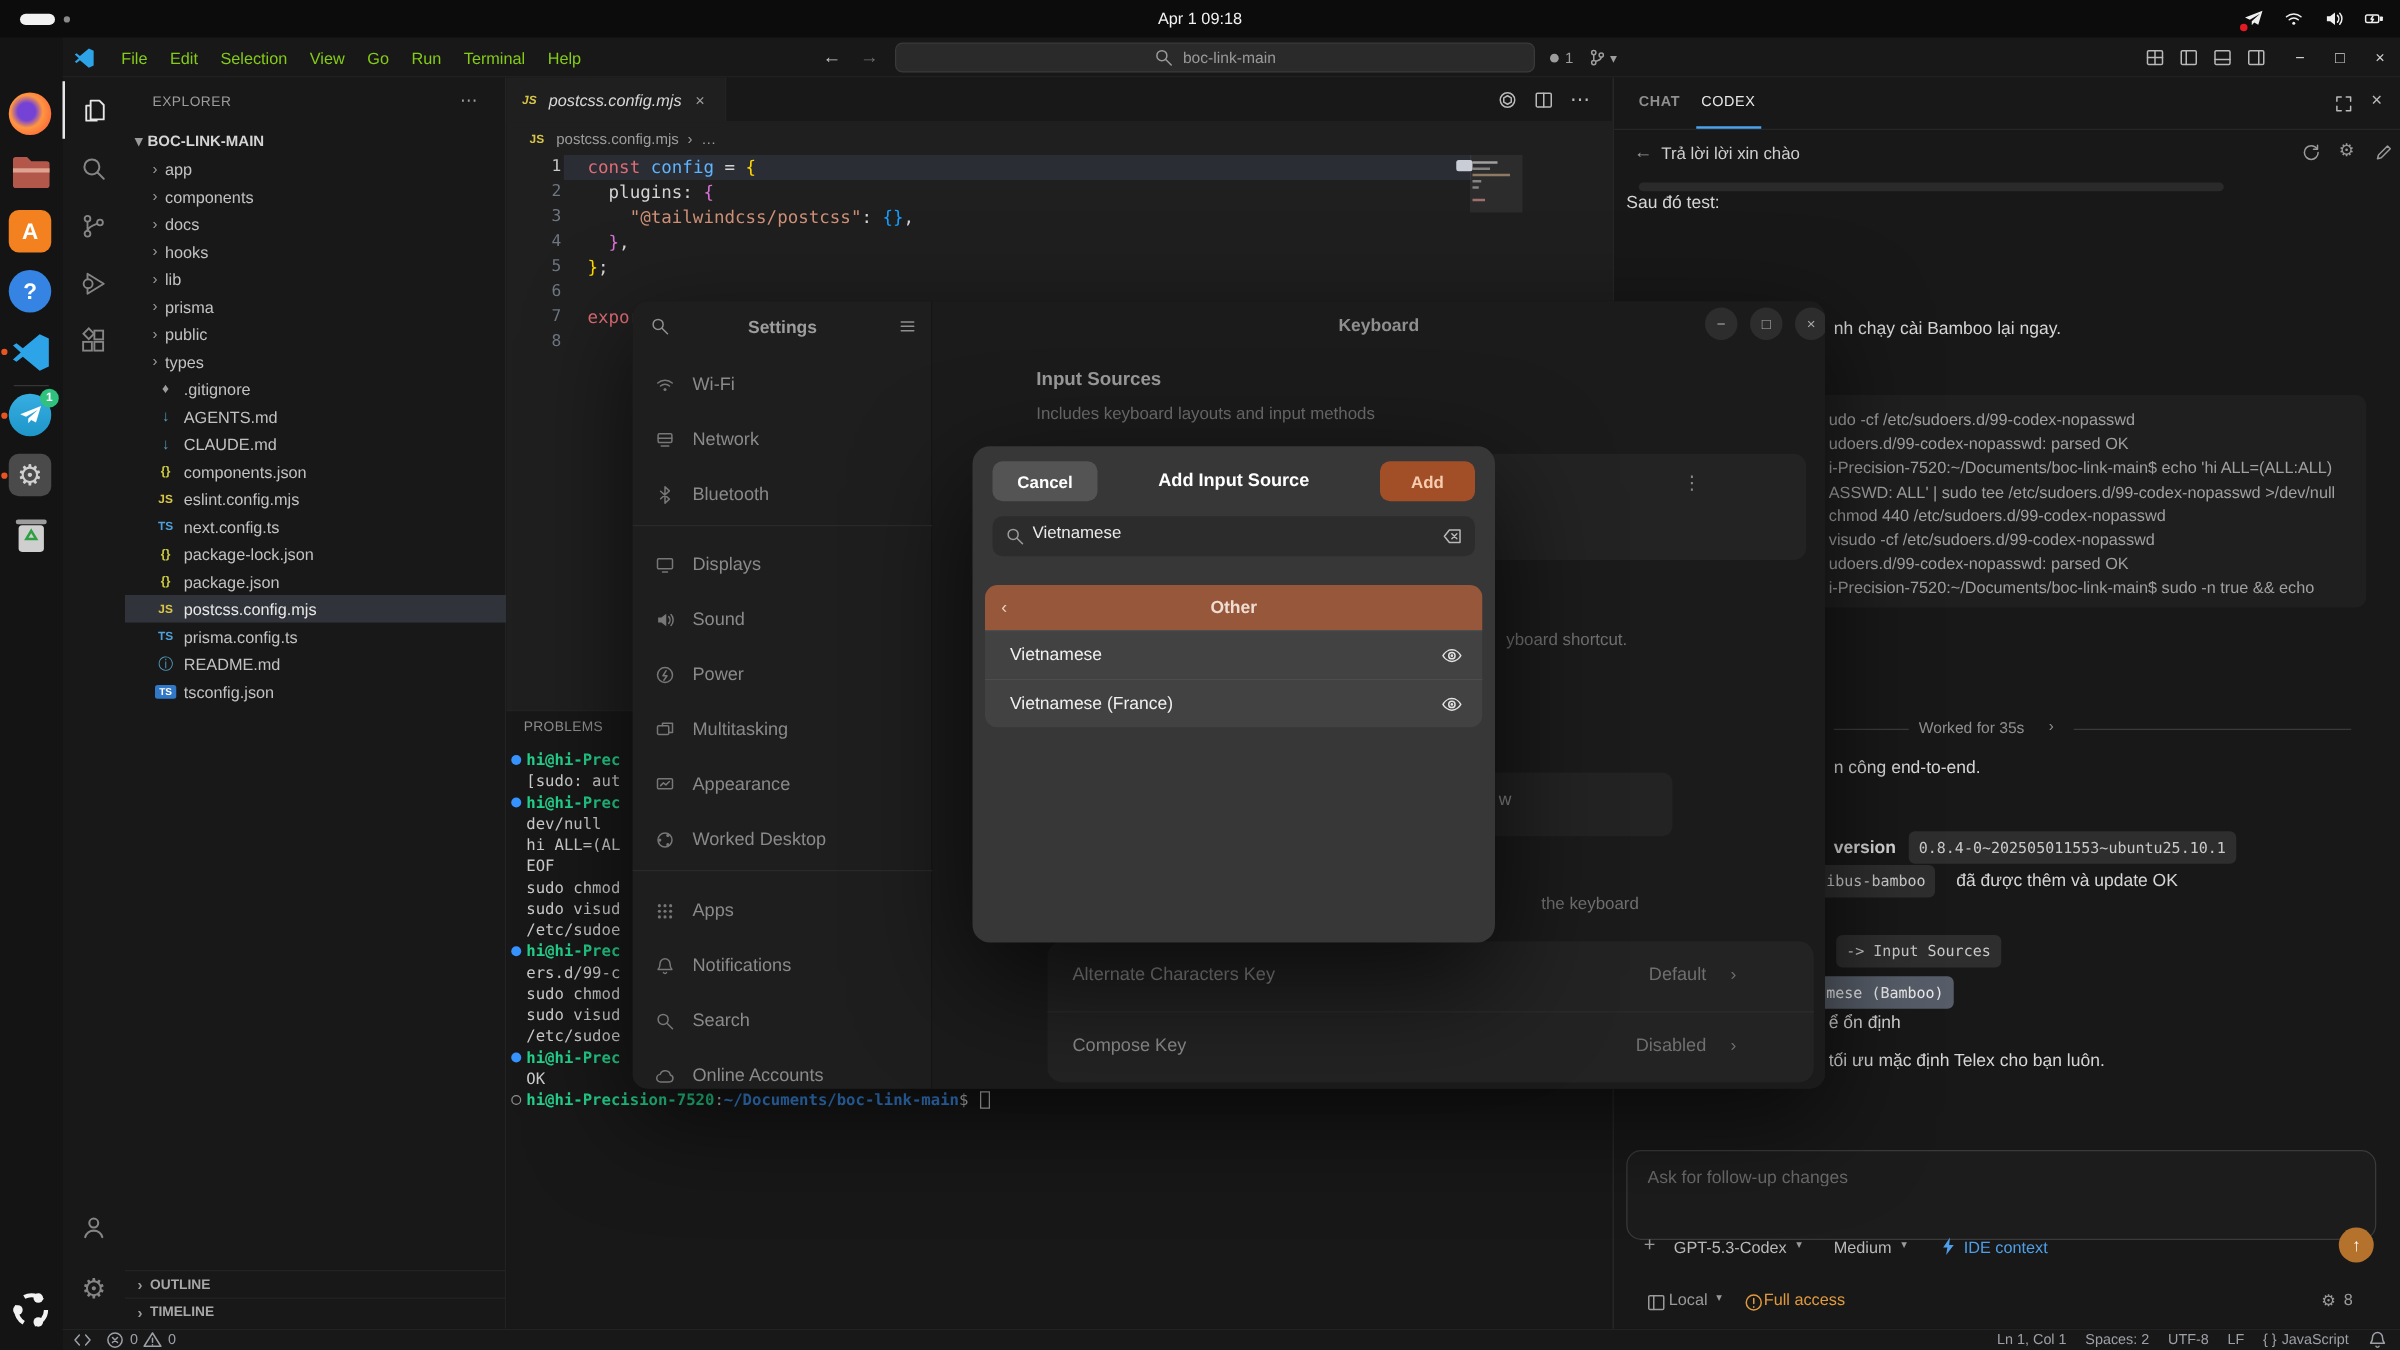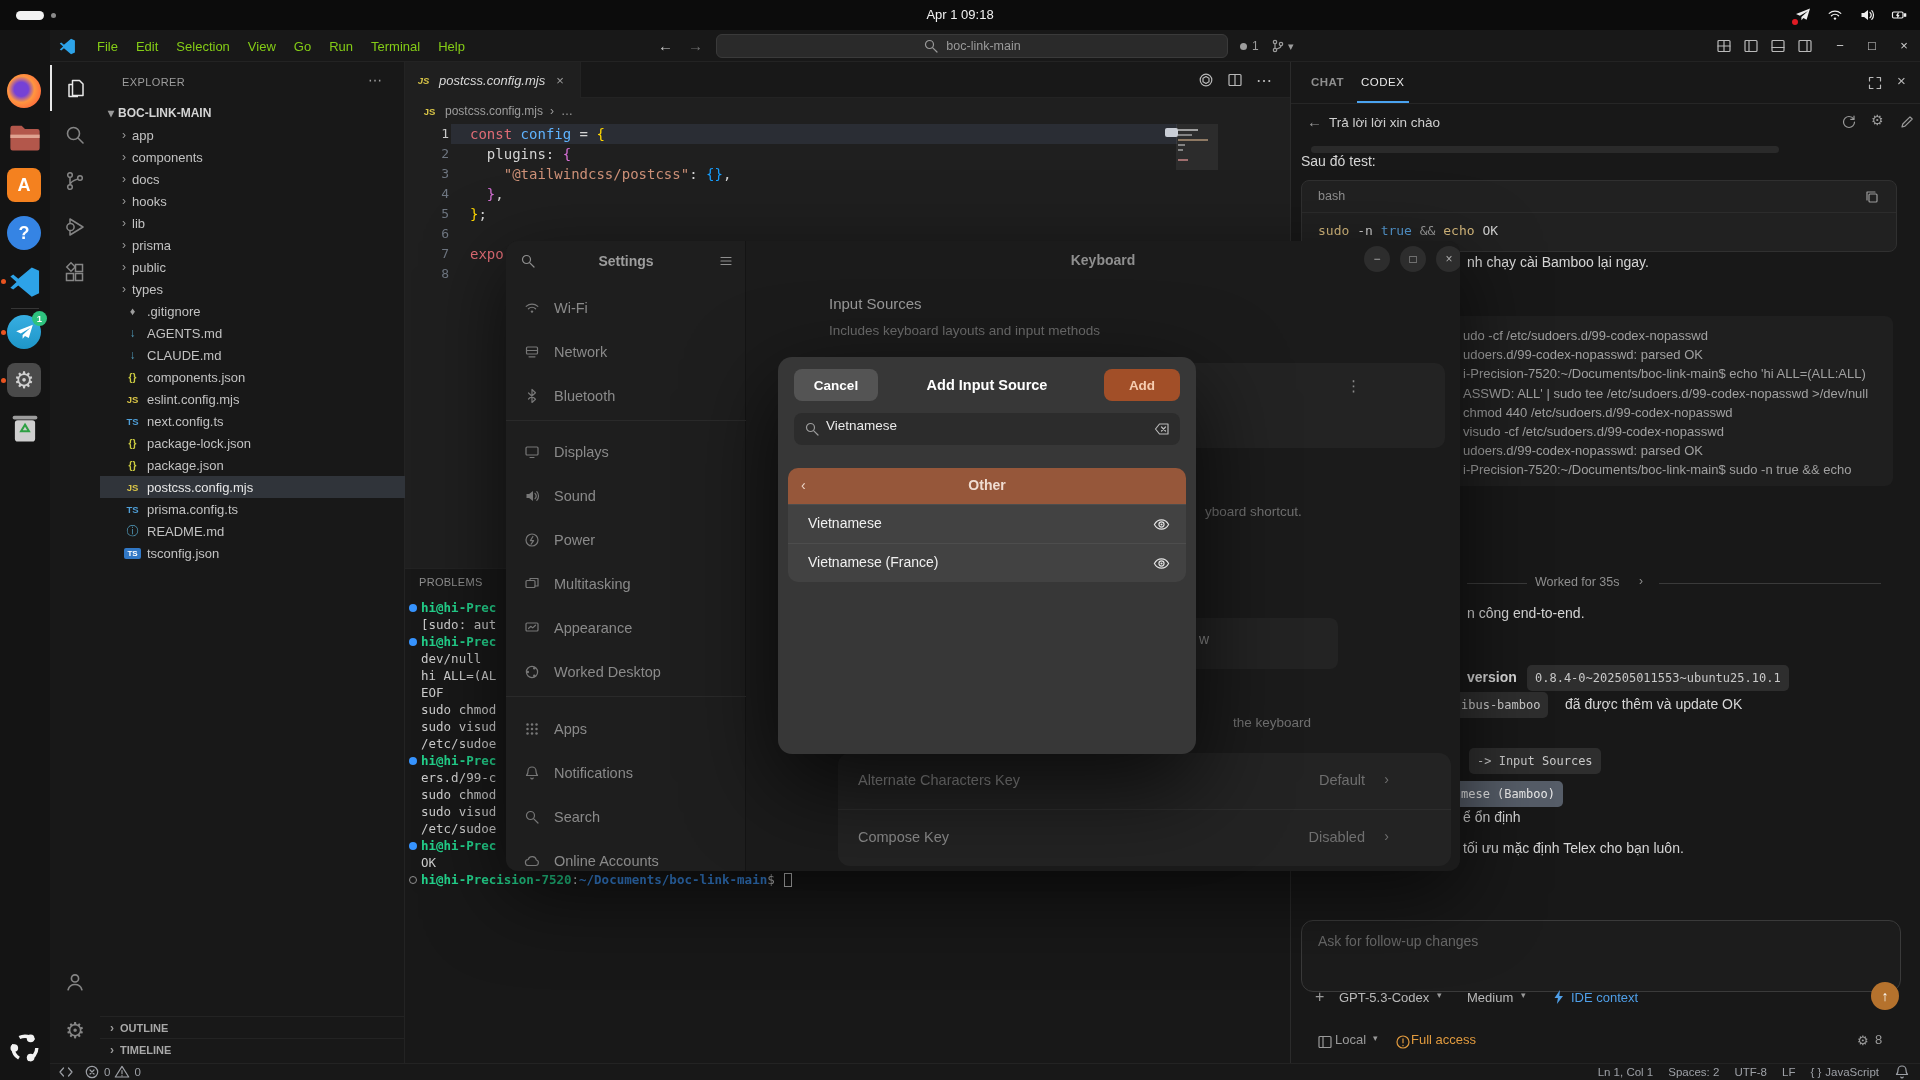--- a/index.html
+++ b/index.html
@@ -166,21 +166,21 @@
   #sw-search-ic{position:absolute;left:14px;top:12px;color:#8f8f8f}
   #sw-title{position:absolute;left:0;top:12px;width:240px;text-align:center;font-size:14px;font-weight:700;color:#9d9d9d}
   #sw-ham{position:absolute;left:212px;top:12px;color:#8f8f8f}
   .sw-row{position:absolute;left:6px;width:228px;height:44px;display:flex;align-items:center;gap:14px;padding-left:12px;border-radius:6px;color:#8a8a8a;font-size:14.5px}
   .sw-row .swi{width:16px;height:16px;color:#777}
   .sw-div{position:absolute;left:0;width:240px;height:1px;background:#2a2a2a}
   #sw-pane{position:absolute;left:240px;top:0;width:714px;height:630px;background:#1b1b1b}
   #kb-title{position:absolute;left:0;top:11px;width:714px;text-align:center;font-size:14px;font-weight:700;color:#8f8f8f}
   .kb-ctrl{position:absolute;top:5px;width:26px;height:26px;border-radius:50%;background:#2d2d2d;color:#ababab;display:flex;align-items:center;justify-content:center;font-size:12px}
   #kb-min{left:618px}#kb-max{left:654px}#kb-close{left:690px}
-  #kb-heading{position:absolute;left:83px;top:54px;font-size:15px;font-weight:400;color:#999}
+  #kb-heading{position:absolute;left:83px;top:54px;font-size:15px;font-weight:700;color:#999}
   #kb-sub{position:absolute;left:83px;top:82px;font-size:13.5px;color:#6c6c6c}
   #kb-srcbox{position:absolute;left:100px;top:122px;width:599px;height:85px;background:#232323;border-radius:10px}
   #kb-kebab{position:absolute;left:600px;top:136px;color:#8a8a8a;font-size:15px}
   #kb-frag-short{position:absolute;left:459px;top:263px;font-size:13.5px;color:#707070}
   #kb-fragbox{position:absolute;left:404px;top:377px;width:188px;height:51px;background:#232323;border-radius:8px}
   #kb-frag-w{position:absolute;left:453px;top:390px;font-size:14px;color:#8a8a8a}
   #kb-frag-kb{position:absolute;left:487px;top:474px;font-size:13.5px;color:#707070}
   #kb-rows{position:absolute;left:92px;top:512px;width:613px;height:113px;background:#232323;border-radius:12px}
   .kb-row{position:absolute;left:0;width:613px;height:56px}
   .kb-row .klabel{position:absolute;left:20px;top:19px;font-size:14.5px;color:#8a8a8a}
@@ -661,29 +661,20 @@
               <path d="M13.5 8A5.5 5.5 0 1 1 8 2.5c2 0 3.7 1 4.7 2.6"></path>
               <path d="M13 2.2v3.2H9.8"></path>
             </svg></span></span>
       <span id="cx-gear">⚙</span>
       <span id="cx-pencil"><span><svg viewBox="0 0 16 16" width="100%" height="100%" fill="none" stroke="currentColor" stroke-width="1.2" stroke-linecap="round" stroke-linejoin="round" style="width: 16px; height: 16px;">
               <path d="M3 13l.8-3L11 2.8 13.2 5 6 12.2z"></path>
             </svg></span></span>
     </div>
     <div id="cx-pill"></div>
     <div id="cx-text1">Sau đó test:</div>
-    <div id="cx-bash">
-      <span id="cx-bash-lang">bash</span>
-      <span id="cx-copy"><span><svg viewBox="0 0 16 16" width="100%" height="100%" fill="none" stroke="currentColor" stroke-width="1.2" stroke-linecap="round" stroke-linejoin="round" style="width: 16px; height: 16px;">
-              <rect x="5" y="5" width="8" height="8" rx="1"></rect>
-              <path d="M3 11V3h8"></path>
-            </svg></span></span>
-      <div id="cx-bash-div"></div>
-      <div id="cx-bash-code"><span class="bc-cmd">sudo</span><span class="bc-pl"> -n </span><span class="bc-kw">true</span><span class="bc-op"> &amp;&amp; </span><span class="bc-cmd">echo</span><span class="bc-pl"> OK</span></div>
-    </div>
     <div id="cx-frag1">nh chạy cài Bamboo lại ngay.</div>
     <div id="cx-log">
         <div class="log-line">udo -cf /etc/sudoers.d/99-codex-nopasswd</div>
         <div class="log-line">udoers.d/99-codex-nopasswd: parsed OK</div>
         <div class="log-line">i-Precision-7520:~/Documents/boc-link-main$ echo 'hi ALL=(ALL:ALL)</div>
         <div class="log-line">ASSWD: ALL' | sudo tee /etc/sudoers.d/99-codex-nopasswd &gt;/dev/null</div>
         <div class="log-line">chmod 440 /etc/sudoers.d/99-codex-nopasswd</div>
         <div class="log-line">visudo -cf /etc/sudoers.d/99-codex-nopasswd</div>
         <div class="log-line">udoers.d/99-codex-nopasswd: parsed OK</div>
         <div class="log-line">i-Precision-7520:~/Documents/boc-link-main$ sudo -n true &amp;&amp; echo</div>

